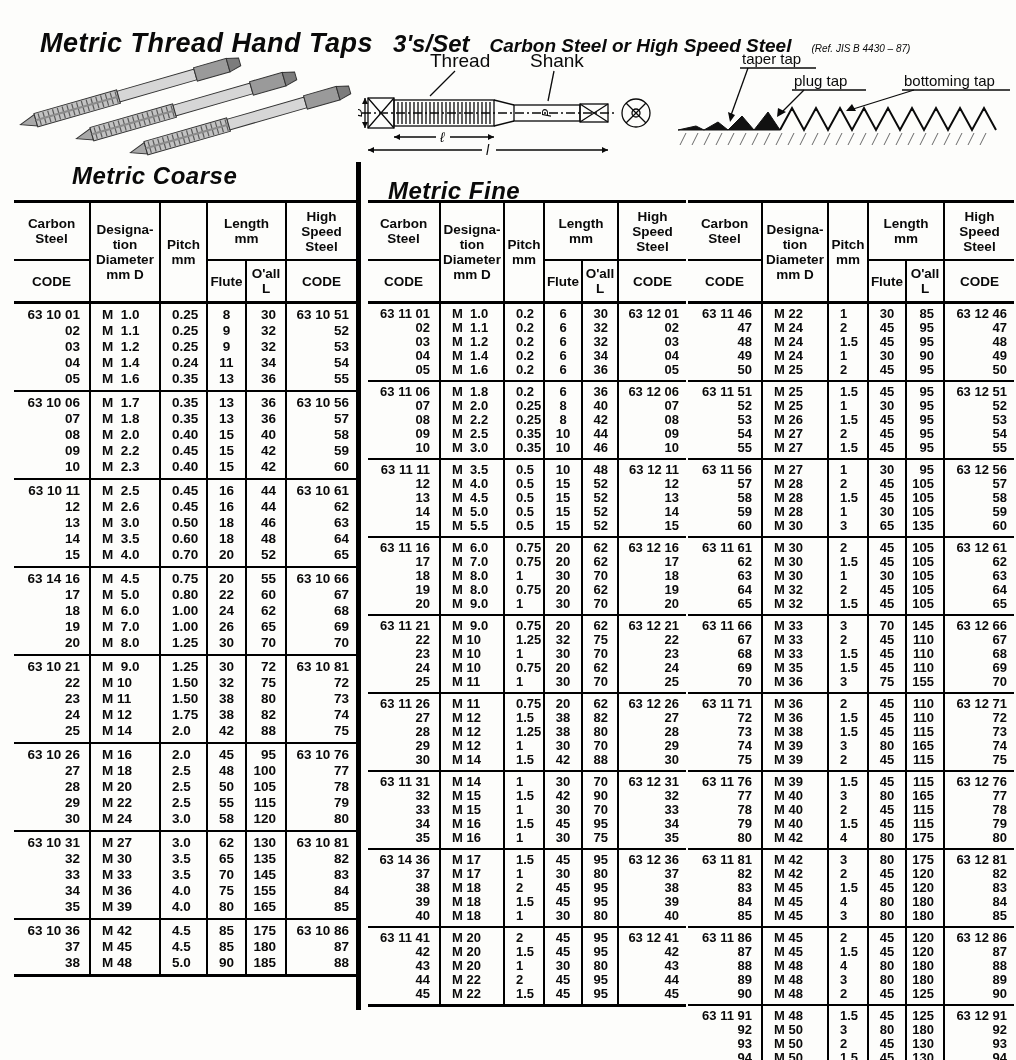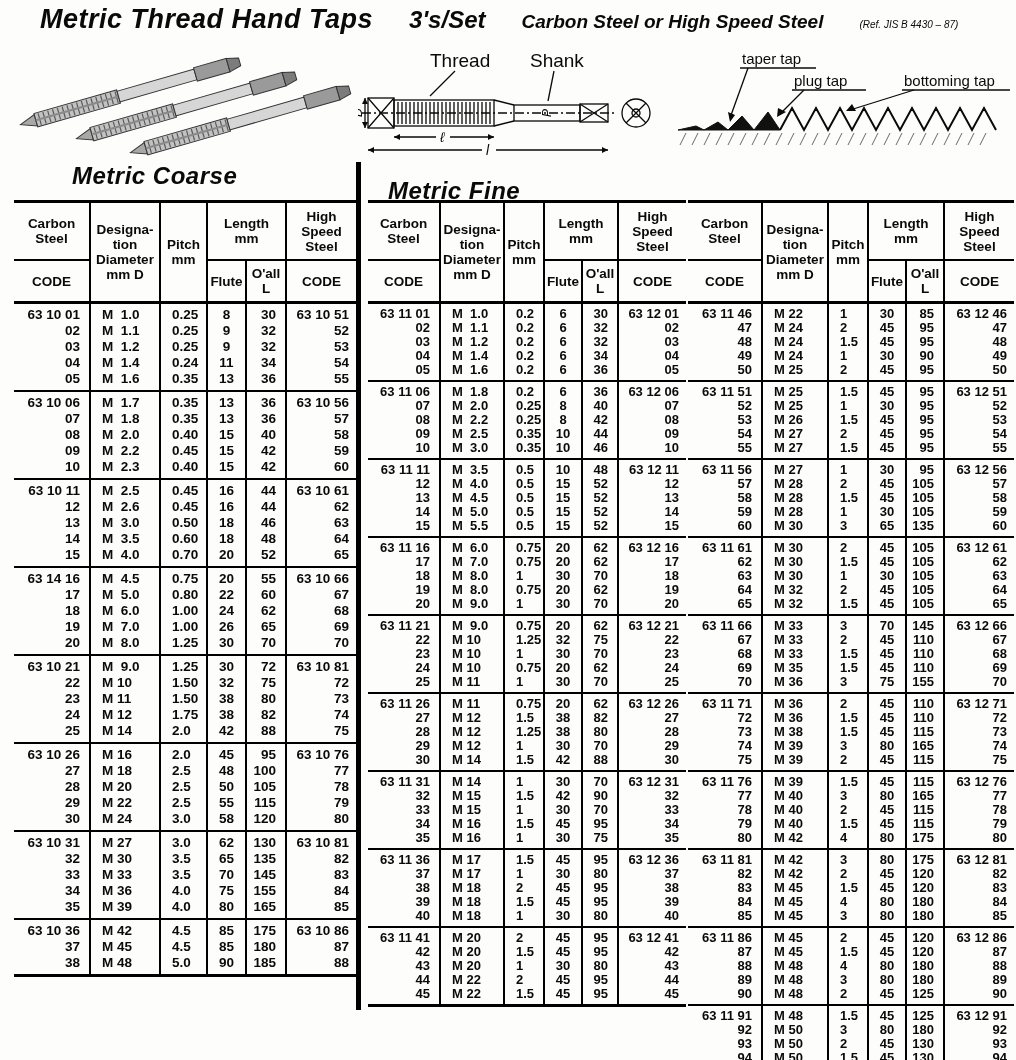--- a/index.html
+++ b/index.html
@@ -1,20 +1,20 @@
 <!DOCTYPE html>
 <html><head>
 <meta charset="utf-8">
 <style>
   html,body{margin:0;padding:0}
   body{width:1016px;height:1060px;background:#fdfdfb;position:relative;overflow:hidden;
        font-family:"Liberation Sans",sans-serif;color:#0a0a0a}
   .abs{position:absolute}
   
-  .doc-title{left:40px;top:4px;display:flex;align-items:baseline;gap:36px;white-space:nowrap}
+  .doc-title{left:40px;top:28px;display:flex;align-items:baseline;gap:20px;white-space:nowrap}
   .t-main{font-size:27px;font-weight:700;font-style:italic;letter-spacing:.5px}
   .t-set{font-size:24px;font-weight:700;font-style:italic}
   .t-mat{font-size:19px;font-weight:700;font-style:italic}
   .t-ref{font-size:10px;font-weight:400;font-style:italic}
   
   .sec-title{font-size:24px;font-weight:700;font-style:italic;letter-spacing:.5px}
   .divider{left:356px;top:162px;width:5px;height:848px;background:#000}
   
   table.spec{border-collapse:collapse;table-layout:fixed;
              border-top:3px solid #000;border-bottom:3px solid #000}
@@ -787,21 +787,21 @@
       </tr>
       <tr class="group-end">
         <td class="c0">35</td>
         <td class="c1">M 16</td>
         <td class="c2">1</td>
         <td class="c3">30</td>
         <td class="c4">75</td>
         <td class="c5">35</td>
       </tr>
       <tr class="group-start">
-        <td class="c0">63 11 36</td>
+        <td class="c0">63 14 36</td>
         <td class="c1">M 17</td>
         <td class="c2">1.5</td>
         <td class="c3">45</td>
         <td class="c4">95</td>
         <td class="c5">63 12 36</td>
       </tr>
       <tr class="">
         <td class="c0">37</td>
         <td class="c1">M 17</td>
         <td class="c2">1</td>

